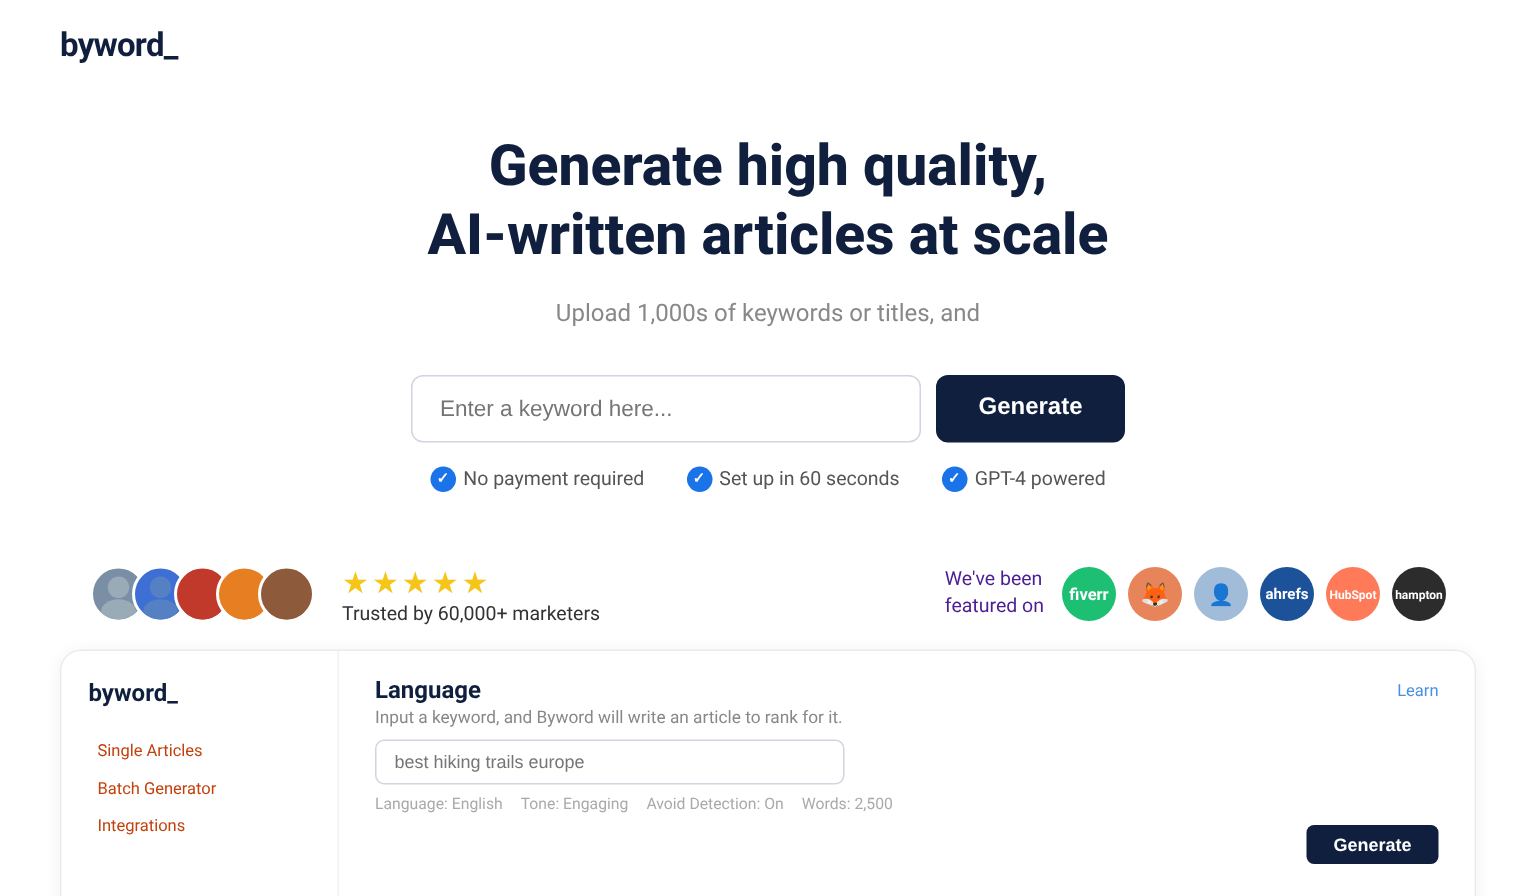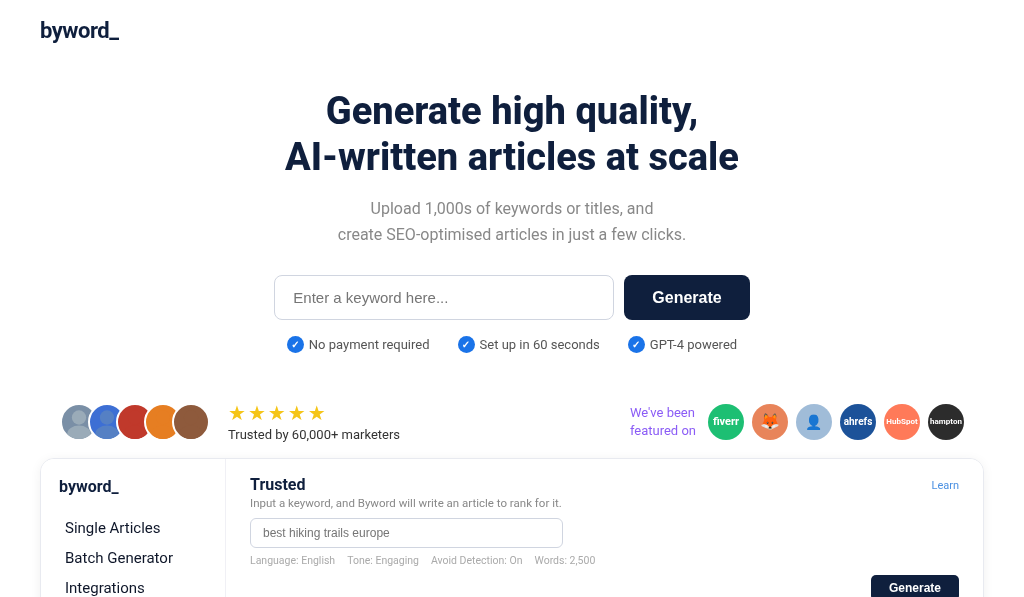--- a/index.html
+++ b/index.html
@@ -141,21 +141,21 @@
     .stars { color: #f5c518; font-size: 20px; letter-spacing: 2px; }
     .trusted-text { font-size: 13px; color: #333; margin-top: 2px; }
 
     .social-right {
       display: flex;
       align-items: center;
       gap: 12px;
     }
     .featured-text {
       font-size: 13px;
-      color: #8b5cf6;
+      color: #4c1d95;
       line-height: 1.4;
     }
     .featured-logos {
       display: flex;
       align-items: flex-start;
       gap: 8px;
     }
     .feat-logo {
       width: 36px;
       height: 36px;
@@ -198,22 +198,22 @@
       flex-shrink: 0;
     }
     .app-logo {
       font-size: 16px;
       font-weight: 700;
       color: #0f1f3d;
       margin-bottom: 18px;
     }
     .sidebar-nav { display: flex; flex-direction: column; gap: 2px; margin-top: 8px; }
     .sidebar-item {
-      font-size: 15px;
-      color: #0f172a;
+      font-size: 11px;
+      color: #c2410c;
       padding: 5px 6px;
       border-radius: 5px;
       cursor: pointer;
     }
 
     
     .app-main {
       flex: 1;
       padding: 16px 24px;
       background: #fff;
@@ -279,21 +279,20 @@
   <div class="logo">byword_</div>
 </header>
 
 <section class="hero">
   <h1>
     <span>Generate high quality,</span><br>
     <span>AI-written articles at scale</span>
   </h1>
   <p class="subtitle">
     <span>Upload 1,000s of keywords or titles, and</span><br>
-    <span>create SEO-optimised articles in just a few clicks.</span>
   </p>
 
   <div class="search-row">
     <input class="keyword-input" type="text" placeholder="Enter a keyword here..." style="">
     <button class="generate-btn">Generate</button>
   </div>
 
   <div class="badges">
     <div class="badge">
       <span class="badge-check">✓</span>
@@ -374,21 +373,21 @@
       <div class="sidebar-nav">
         <div class="sidebar-item">Single Articles</div>
         <div class="sidebar-item">Batch Generator</div>
         <div class="sidebar-item">Integrations</div>
 
       </div>
     </div>
 
     <div class="app-main">
       <div class="title-row">
-        <span class="app-section-title">Trusted</span>
+        <span class="app-section-title">Language</span>
         <span class="app-section-learn">Learn</span>
       </div>
       <div class="app-section-sub">Input a keyword, and Byword will write an article to rank for it.</div>
       <input class="app-keyword-input" type="text" placeholder="best hiking trails europe" style="">
       <div class="app-meta">
         <span>Language: English</span>
         <span>Tone: Engaging</span>
         <span>Avoid Detection: On</span>
         <span>Words: 2,500</span>
       </div>

